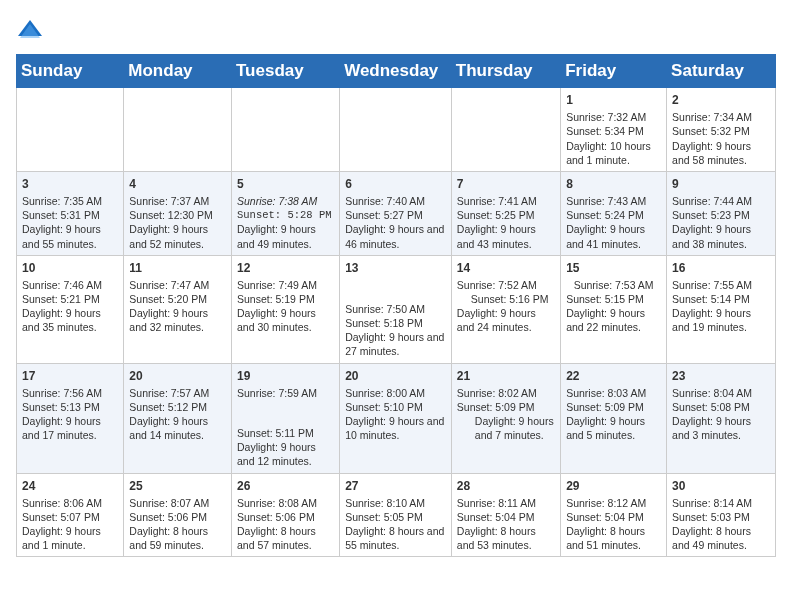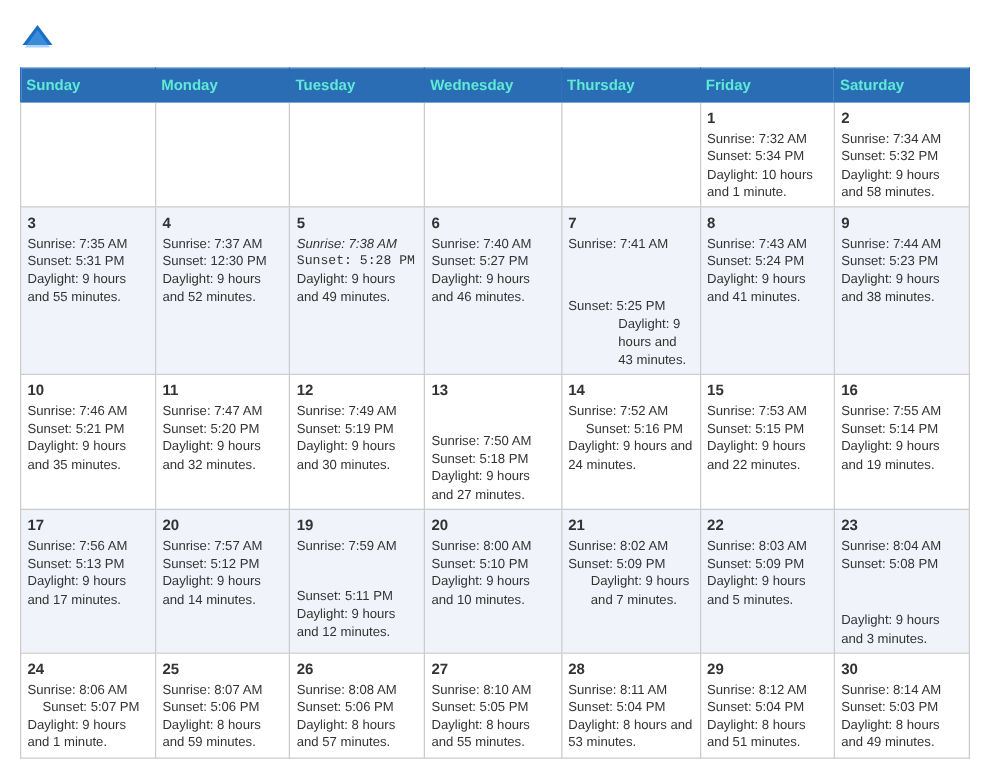--- a/index.html
+++ b/index.html
@@ -47,22 +47,22 @@
       font-size: 16px;
       color: #333;
     }
     .calendar {
       width: 100%;
       border-collapse: collapse;
       border: 1px solid #ccc;
     }
     .calendar th {
       background: #2a6db5;
-      color: #5eead4;
-      font-size: 12px;
+      color: #ffffff;
+      font-size: 17px;
       font-weight: bold;
       padding: 6px 4px;
       text-align: left;
       border: 1px solid #2a6db5;
     }
     .calendar td {
       vertical-align: top;
       border: 1px solid #ccc;
       padding: 4px 5px;
       width: 113px;
@@ -162,22 +162,22 @@
           </td>
           <td>
             <span class="day-num">6</span>
             <span style="display: block;">Sunrise: 7:40 AM</span>
             <span style="display: block;">Sunset: 5:27 PM</span>
             <span style="display: block;">Daylight: 9 hours and 46 minutes.</span>
           </td>
           <td>
             <span class="day-num">7</span>
             <span style="display: block;">Sunrise: 7:41 AM</span>
-            <span style="display: block; margin-top: 36px;">Sunset: 5:25 PM</span>
-            <span style="display: block; margin-left: 40px;">Daylight: 9 hours and 43 minutes.</span>
+            <span style="display: block;">Sunset: 5:25 PM</span>
+            <span style="display: block;">Daylight: 9 hours and 43 minutes.</span>
           </td>
           <td>
             <span class="day-num">8</span>
             <span style="display: block;">Sunrise: 7:43 AM</span>
             <span style="display: block;">Sunset: 5:24 PM</span>
             <span style="display: block;">Daylight: 9 hours and 41 minutes.</span>
           </td>
           <td>
             <span class="day-num">9</span>
             <span style="display: block;">Sunrise: 7:44 AM</span>
@@ -211,21 +211,21 @@
             <span style="display: block;">Daylight: 9 hours and 27 minutes.</span>
           </td>
           <td>
             <span class="day-num">14</span>
             <span style="display: block;">Sunrise: 7:52 AM</span>
             <span style="display: block; margin-left: 14px;">Sunset: 5:16 PM</span>
             <span style="display: block;">Daylight: 9 hours and 24 minutes.</span>
           </td>
           <td>
             <span class="day-num">15</span>
-            <span style="display: block;">Sunrise: 7:53 AM</span>
+            <span style="display: block; text-align: center;">Sunrise: 7:53 AM</span>
             <span style="display: block;">Sunset: 5:15 PM</span>
             <span style="display: block;">Daylight: 9 hours and 22 minutes.</span>
           </td>
           <td>
             <span class="day-num">16</span>
             <span style="display: block;">Sunrise: 7:55 AM</span>
             <span style="display: block;">Sunset: 5:14 PM</span>
             <span style="display: block;">Daylight: 9 hours and 19 minutes.</span>
           </td>
         </tr>
@@ -263,28 +263,28 @@
           <td>
             <span class="day-num">22</span>
             <span style="display: block;">Sunrise: 8:03 AM</span>
             <span style="display: block;">Sunset: 5:09 PM</span>
             <span style="display: block;">Daylight: 9 hours and 5 minutes.</span>
           </td>
           <td>
             <span class="day-num">23</span>
             <span style="display: block;">Sunrise: 8:04 AM</span>
             <span style="display: block;">Sunset: 5:08 PM</span>
-            <span style="display: block; margin-top: 31px;">Daylight: 9 hours and 3 minutes.</span>
+            <span style="display: block;">Daylight: 9 hours and 3 minutes.</span>
           </td>
         </tr>
         <tr>
           <td>
             <span class="day-num">24</span>
             <span style="display: block;">Sunrise: 8:06 AM</span>
-            <span style="display: block; margin-left: 12px;">Sunset: 5:07 PM</span>
+            <span style="display: block;">Sunset: 5:07 PM</span>
             <span style="display: block;">Daylight: 9 hours and 1 minute.</span>
           </td>
           <td>
             <span class="day-num">25</span>
             <span style="display: block;">Sunrise: 8:07 AM</span>
             <span style="display: block;">Sunset: 5:06 PM</span>
             <span style="display: block;">Daylight: 8 hours and 59 minutes.</span>
           </td>
           <td>
             <span class="day-num">26</span>

